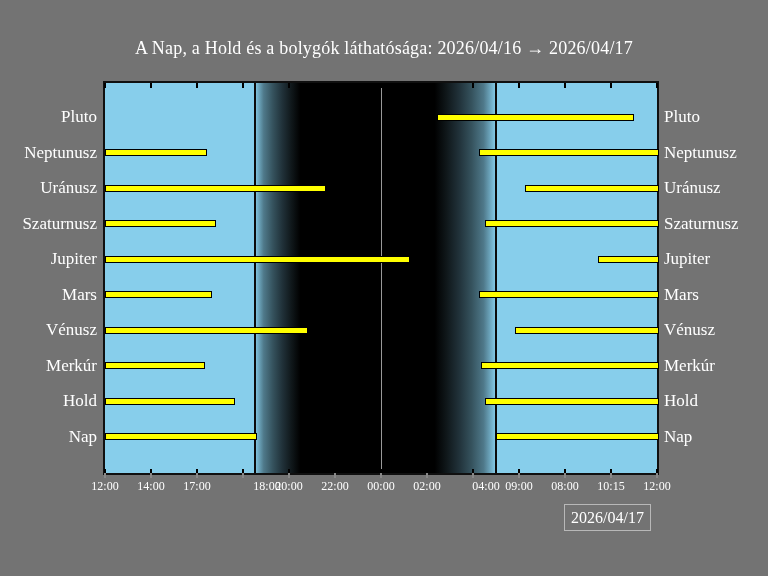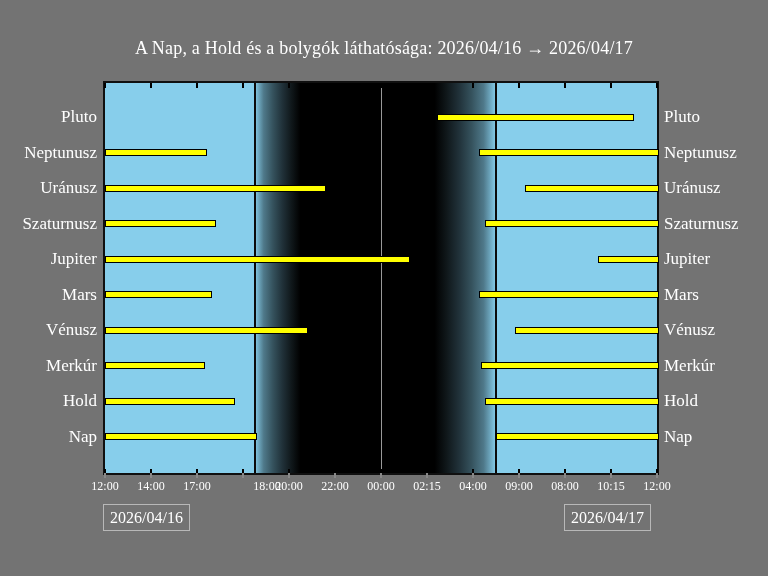--- a/index.html
+++ b/index.html
@@ -99,22 +99,22 @@
     </div>
 
   <div id="labels-layer">
       <div class="xtick-label" style="left: 75px;">12:00</div>
       <div class="xtick-label" style="left: 121px;">14:00</div>
       <div class="xtick-label" style="left: 167px;">17:00</div>
       <div class="xtick-label" style="left: 213px; margin-left: 24px;">18:00</div>
       <div class="xtick-label" style="left: 259px;">20:00</div>
       <div class="xtick-label" style="left: 305px;">22:00</div>
       <div class="xtick-label" style="left: 351px;">00:00</div>
-      <div class="xtick-label" style="left: 397px;">02:15</div>
-      <div class="xtick-label" style="left: 443px;">04:00</div>
+      <div class="xtick-label" style="left: 397px;">02:00</div>
+      <div class="xtick-label" style="left: 456px;">04:00</div>
       <div class="xtick-label" style="left: 489px;">09:00</div>
       <div class="xtick-label" style="left: 535px;">08:00</div>
       <div class="xtick-label" style="left: 581px;">10:15</div>
       <div class="xtick-label" style="left: 627px;">12:00</div>
       <div class="rowlabel-left" style="top: 106px;">Pluto</div>
       <div class="rowlabel-right" style="top: 106px;">Pluto</div>
       <div class="rowlabel-left" style="top: 141.5px;">Neptunusz</div>
       <div class="rowlabel-right" style="top: 141.5px;">Neptunusz</div>
       <div class="rowlabel-left" style="top: 177px;">Uránusz</div>
       <div class="rowlabel-right" style="top: 177px;">Uránusz</div>
@@ -127,15 +127,14 @@
       <div class="rowlabel-left" style="top: 319px;">Vénusz</div>
       <div class="rowlabel-right" style="top: 319px;">Vénusz</div>
       <div class="rowlabel-left" style="top: 354.5px;">Merkúr</div>
       <div class="rowlabel-right" style="top: 354.5px;">Merkúr</div>
       <div class="rowlabel-left" style="top: 390px;">Hold</div>
       <div class="rowlabel-right" style="top: 390px;">Hold</div>
       <div class="rowlabel-left" style="top: 425.5px;">Nap</div>
       <div class="rowlabel-right" style="top: 425.5px;">Nap</div>
     </div>
 
-  <div class="datebox left">2026/04/16</div>
   <div class="datebox right">2026/04/17</div>
 </div>
 
 </body></html>

